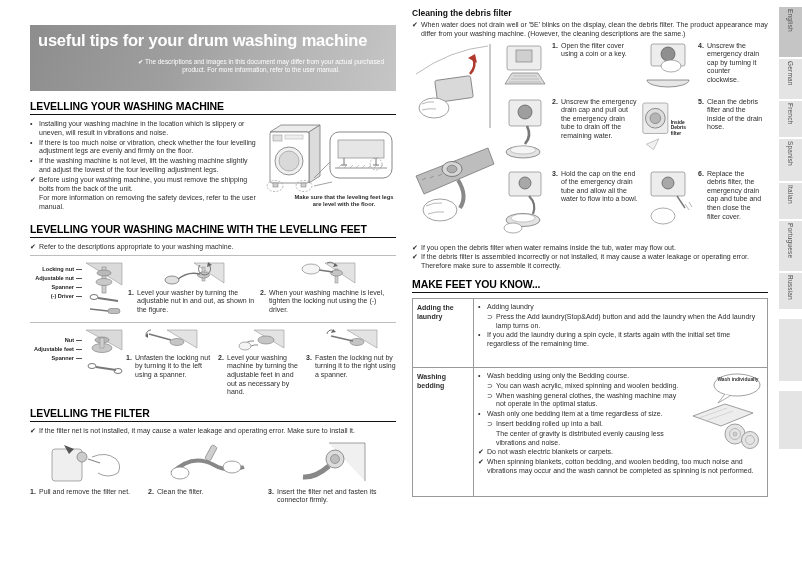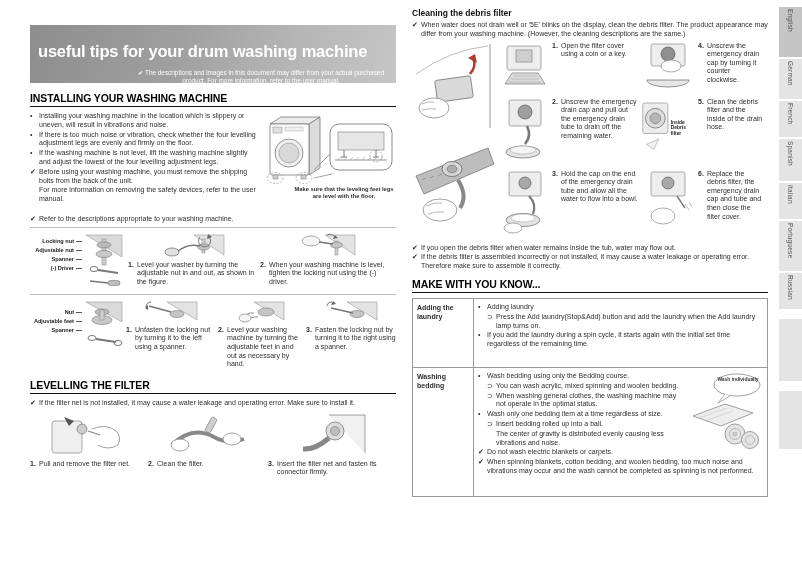--- a/index.html
+++ b/index.html
@@ -2,22 +2,22 @@
 <html><head>
 <meta charset="utf-8">
 <style>
   html,body{margin:0;padding:0;background:#fff;}
   .page{position:relative;width:802px;height:567px;background:#ffffff;overflow:hidden;
         font-family:"Liberation Sans","DejaVu Sans",sans-serif;color:#2e2e2e;}
   .col-left{position:absolute;left:30px;top:25px;width:366px;}
   .col-right{position:absolute;left:412px;top:8px;width:356px;}
 
   
-  .banner{height:58px;background:linear-gradient(110deg,#8d8d8d 0%,#9f9f9f 40%,#b5b5b5 70%,#c6c6c6 100%);
-          padding:17px 8px;box-sizing:border-box;margin-bottom:9px;}
+  .banner{height:66px;background:linear-gradient(110deg,#8d8d8d 0%,#9f9f9f 40%,#b5b5b5 70%,#c6c6c6 100%);
+          padding:6px 8px;box-sizing:border-box;margin-bottom:9px;}
   .banner-title{color:#fff;font-weight:bold;font-size:16.5px;letter-spacing:-0.2px;}
   .banner-note{color:#fdfdfd;font-size:6.4px;line-height:8px;width:262px;margin-left:92px;margin-top:8px;text-align:center;}
 
   .h-sec{font-size:10.5px;font-weight:bold;color:#000;border-bottom:1.8px solid #111;
          padding-bottom:2px;margin-bottom:5px;letter-spacing:-0.1px;}
   .subhead{font-size:8.5px;font-weight:bold;color:#111;margin-bottom:3px;}
   .rule{border-top:1px solid #bdbdbd;margin:3px 0;}
 
   .li{display:flex;font-size:7px;line-height:8.8px;margin-bottom:1px;}
   .li .m{flex:0 0 9px;width:9px;}
@@ -76,21 +76,21 @@
 
 <div class="page">
 
   <div class="col-left">
 
     <div class="banner">
       <div class="banner-title">useful tips for your drum washing machine</div>
       <div class="banner-note">✔ The descriptions and images in this document may differ from your actual purchased product. For more information, refer to the user manual.</div>
     </div>
 
-    <div class="h-sec">INSTALLING YOUR WASHING MACHINE</div>
+    <div class="h-sec">LEVELLING YOUR WASHING MACHINE</div>
 
     <div class="inst-body">
       <div class="inst-bullets">
         <div class="li">
             <span class="m">•</span>
             <span class="t">Installing your washing machine in the location which is slippery or uneven, will result in vibrations and noise.</span>
           </div>
         <div class="li">
             <span class="m">•</span>
             <span class="t">If there is too much noise or vibration, check whether the four levelling adjustment legs are evenly and firmly on the floor.</span>
@@ -127,20 +127,21 @@
           <rect x="74" y="20" width="46" height="18" fill="#e6e6e6" stroke="#8a8a8a" stroke-width="0.7"></rect>
           <line x1="71" y1="48" x2="123" y2="48" stroke="#7a7a7a" stroke-width="0.8"></line>
           <path d="M74 48 l3 -3 M80 48 l3 -3 M86 48 l3 -3 M92 48 l3 -3 M98 48 l3 -3 M104 48 l3 -3 M110 48 l3 -3 M116 48 l3 -3" stroke="#9a9a9a" stroke-width="0.6"></path>
           <path d="M80 38 v7 M77 45 h6 M112 38 v7 M109 45 h6" stroke="#777" stroke-width="1"></path>
           <circle cx="112" cy="44" r="6" fill="none" stroke="#999" stroke-dasharray="2 1.5" stroke-width="0.7"></circle>
         </svg>
         <div class="cap">Make sure that the leveling feet legs are level with the floor.</div>
       </div>
     </div>
 
+    <div class="h-sec">LEVELLING YOUR WASHING MACHINE WITH THE LEVELLING FEET</div>
     <div class="li note">
         <span class="m">✔</span>
         <span class="t">Refer to the descriptions appropriate to your washing machine.</span>
       </div>
 
     <div class="rule"></div>
 
     <div class="grp">
       <div class="parts" style="width:96px;">
         <div class="lbls">
@@ -435,21 +436,21 @@
 
     <div class="li">
         <span class="m">✔</span>
         <span class="t">If you open the debris filter when water remains inside the tub, water may flow out.</span>
       </div>
     <div class="li">
         <span class="m">✔</span>
         <span class="t">If the debris filter is assembled incorrectly or not installed, it may cause a water leakage or operating error. Therefore make sure to assemble it correctly.</span>
       </div>
 
-    <div class="h-sec" style="margin-top:7px;">MAKE WITH YOU KNOW...</div>
+    <div class="h-sec" style="margin-top:7px;">MAKE FEET YOU KNOW...</div>
 
     <table class="know">
       <tbody>
           <tr>
         <td class="klabel">Adding the laundry</td>
         <td class="kcontent">
           <div class="li">
                 <span class="m">•</span>
                 <span class="t">Adding laundry</span>
               </div>

